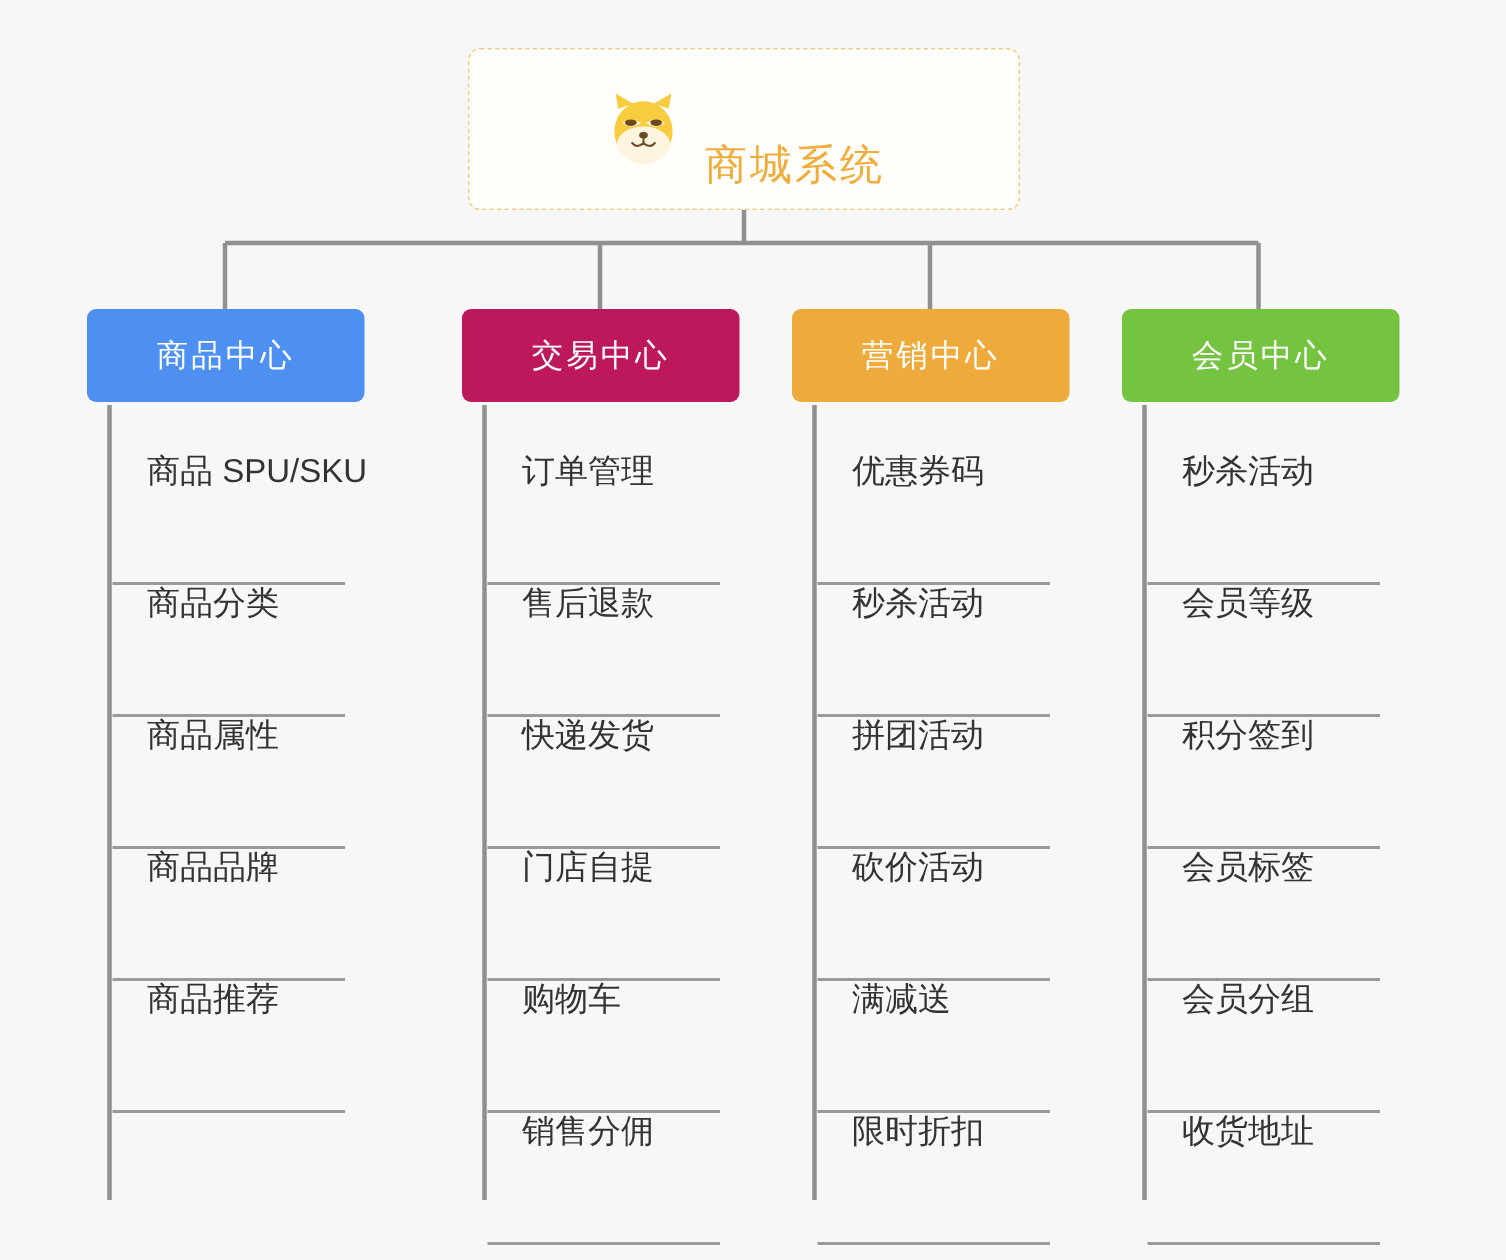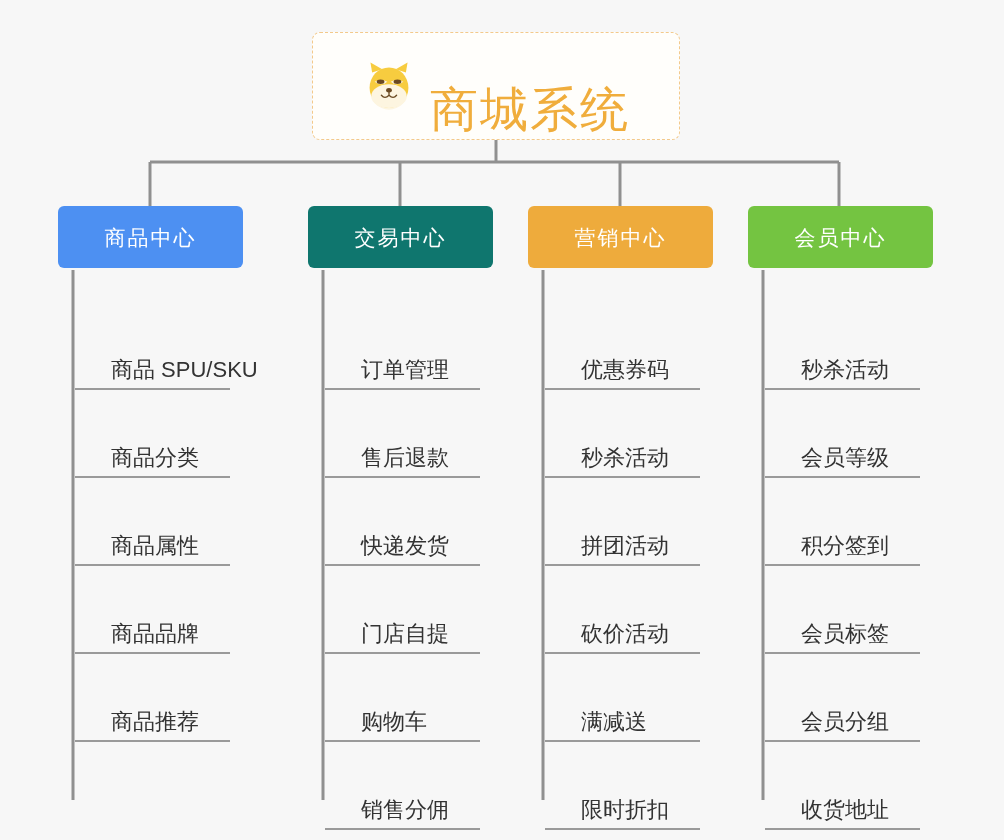--- a/index.html
+++ b/index.html
@@ -38,21 +38,21 @@
     justify-content: center;
     gap: 14px;
   }
   .root-emoji {
     width: 54px;
     height: 54px;
     position: relative;
     flex: 0 0 auto;
   }
   .root-title {
-    font-size: 48px;
+    font-size: 28px;
     color: #f0ad3c;
     letter-spacing: 2px;
     line-height: 1;
     white-space: nowrap;
     margin-top: 47px;
   }
 
   
   #connectors {
     position: absolute;
@@ -105,22 +105,21 @@
 
   .leaf-list {
     margin-top: 34px;
     position: relative;
     padding-left: 17px;
   }
   .leaf-item {
     height: 88px;
     box-sizing: border-box;
     display: flex;
-    align-items: flex-end;
-    padding-left: 36px;
+    padding-left: 23px;
     padding-bottom: 6px;
     border-bottom: 2px solid #9a9a9a;
     width: 155px;
   }
   .leaf-label {
     font-size: 22px;
     color: #333333;
     line-height: 1.1;
     white-space: nowrap;
   }
@@ -194,21 +193,21 @@
         <div class="leaf-item">
           <span class="leaf-label">商品品牌</span>
         </div>
         <div class="leaf-item">
           <span class="leaf-label">商品推荐</span>
         </div>
       </div>
     </div>
 
     <div class="column col-1">
-      <div class="cat-box" style="background: #0f766e; text-align: right;">
+      <div class="cat-box" style="background: #be185d; text-align: right;">
         <span class="cat-label">交易中心</span>
       </div>
       <div class="leaf-list">
         <div class="leaf-item">
           <span class="leaf-label">订单管理</span>
         </div>
         <div class="leaf-item">
           <span class="leaf-label">售后退款</span>
         </div>
         <div class="leaf-item">

